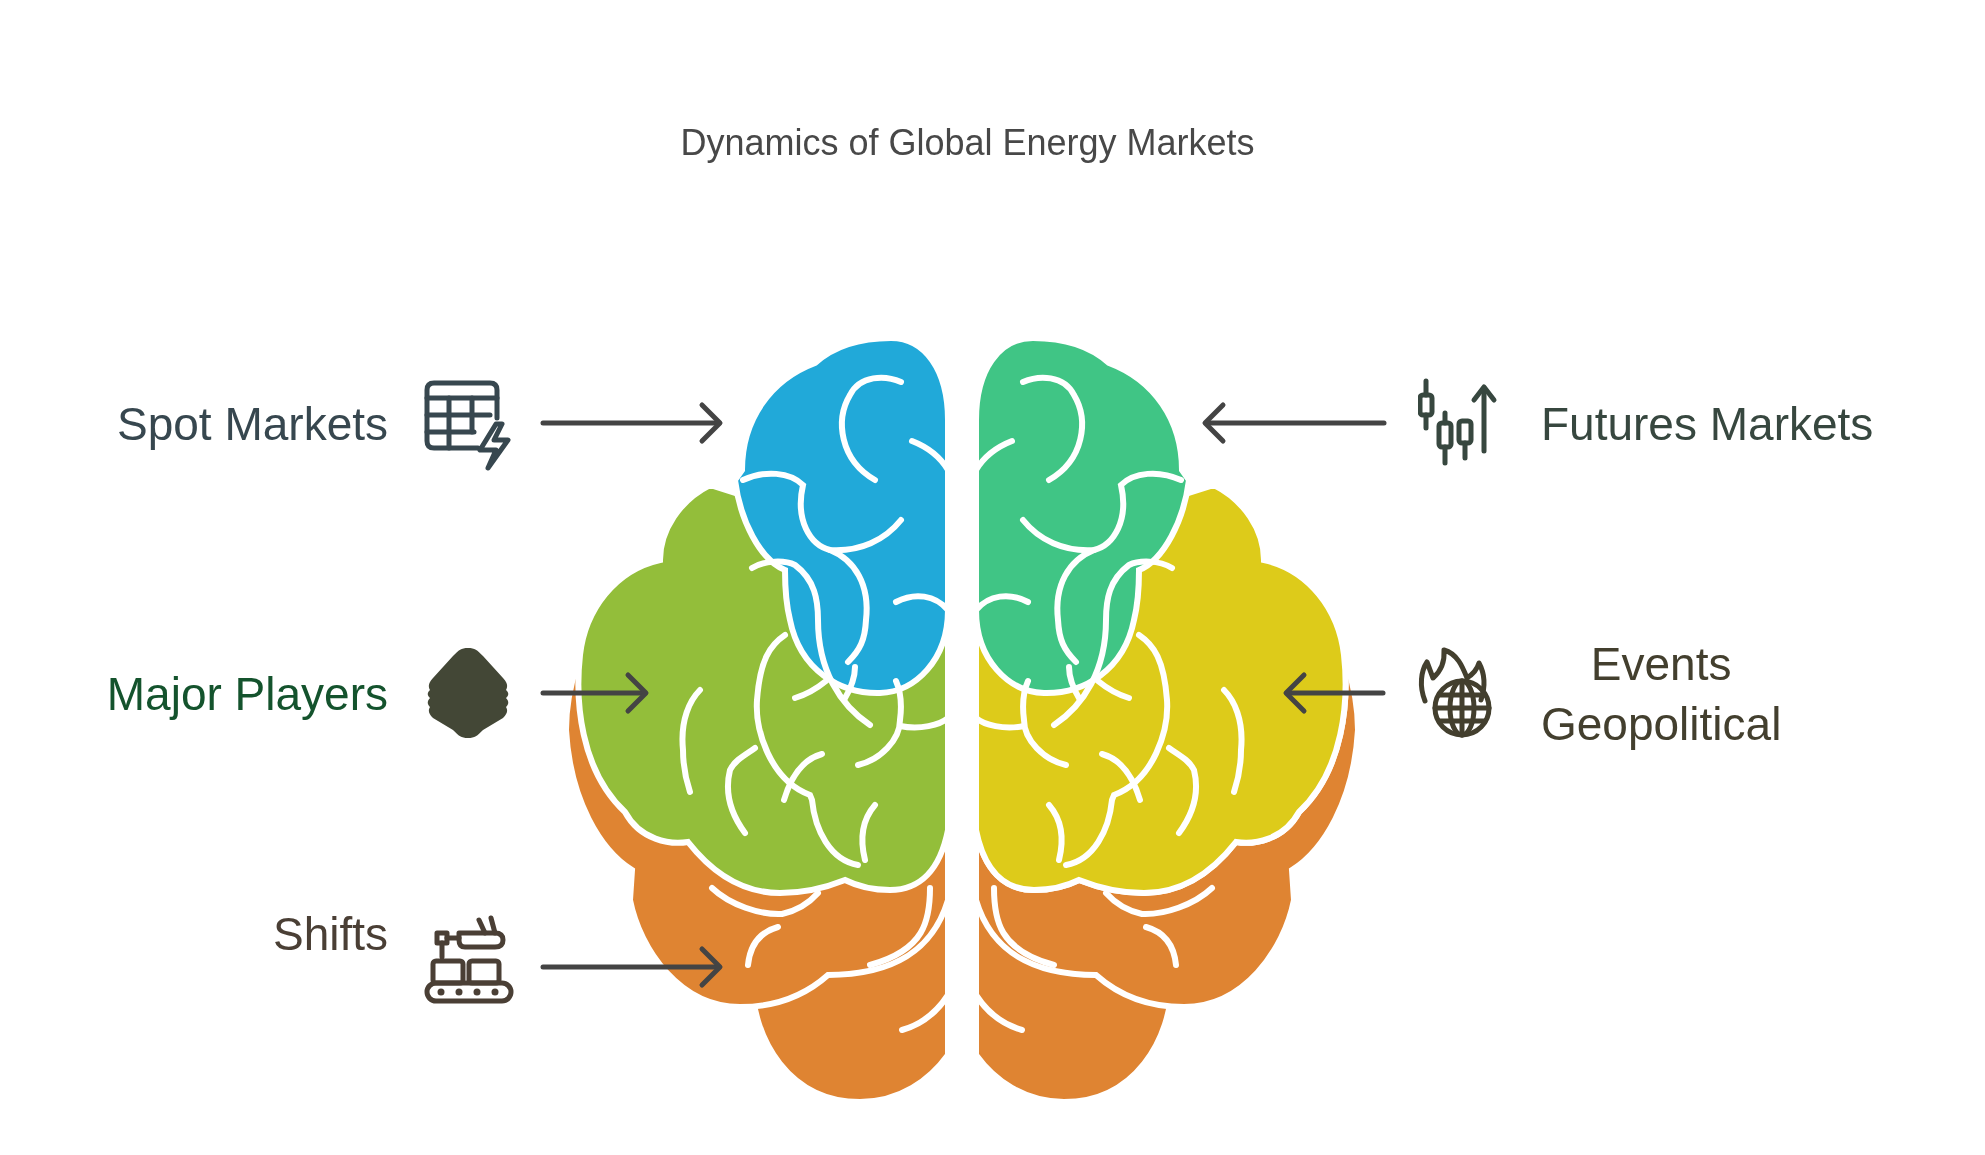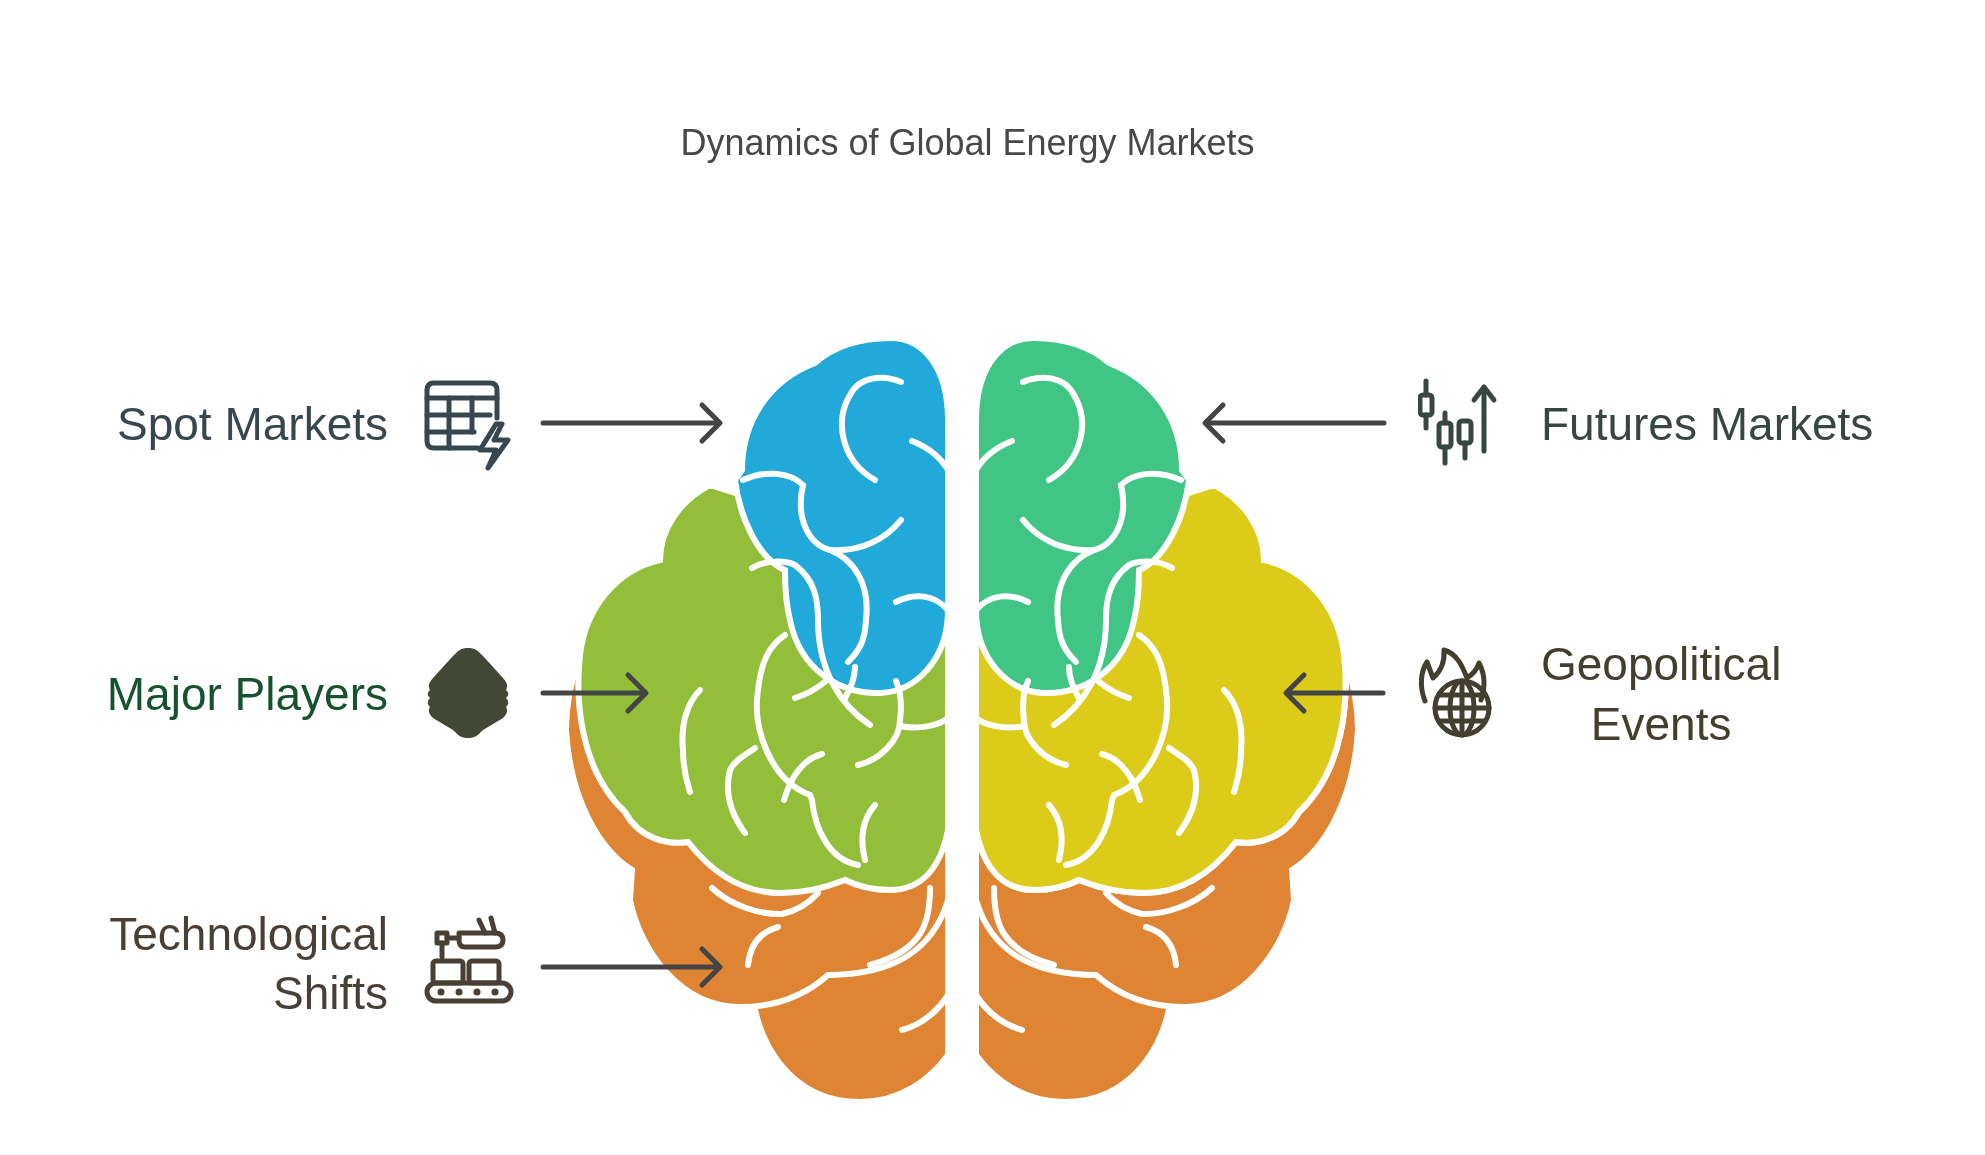--- a/index.html
+++ b/index.html
@@ -24,21 +24,21 @@
       color: #484848;
       letter-spacing: 0px;
       white-space: nowrap;
     }
     .label {
       position: absolute;
       font-size: 46px;
       line-height: 60px;
       white-space: nowrap;
     }
-    .label.left { text-align: right; }
+    .label.left { text-align: left; }
     .label.right { text-align: center; }
     .icon {
       position: absolute;
     }
     .arrow {
       position: absolute;
     }
     svg { display: block; }
     #brain {
       position: absolute;
@@ -147,30 +147,29 @@
   </g>
 </svg>
 
 <div class="label left" style="right:1597px; top:394px; color:#37474F;">
   <span>Spot Markets</span>
 </div>
 <div class="label left" style="right:1597px; top:664px; color:#14532d;">
   <span>Major Players</span>
 </div>
 <div class="label left" style="right:1597px; top:905px; color:#4A3F35; line-height:59px;">
-  <div>Technological</div>
   <div>Shifts</div>
 </div>
 
 <div class="label right" style="left:1541px; top:394px; color:#37473F;">
   <span>Futures Markets</span>
 </div>
 <div class="label right" style="left:1541px; top:634px; color:#433F2E; line-height:60px;">
+  <div>Events</div>
   <div>Geopolitical</div>
-  <div>Events</div>
 </div>
 
 <svg class="icon" style="left:422px; top:378px;" width="94" height="94" viewBox="0 0 94 94">
   <g fill="none" stroke="#37474F" stroke-width="5" stroke-linecap="round" stroke-linejoin="round">
     <path d="M56 70 H12 Q5 70 5 63 V12 Q5 5 12 5 H68 Q75 5 75 12 V40"></path>
     <line x1="5" y1="20" x2="75" y2="20"></line>
     <line x1="5" y1="37" x2="68" y2="37"></line>
     <line x1="5" y1="54" x2="52" y2="54"></line>
     <line x1="27" y1="20" x2="27" y2="70"></line>
     <line x1="50" y1="20" x2="50" y2="54"></line>

